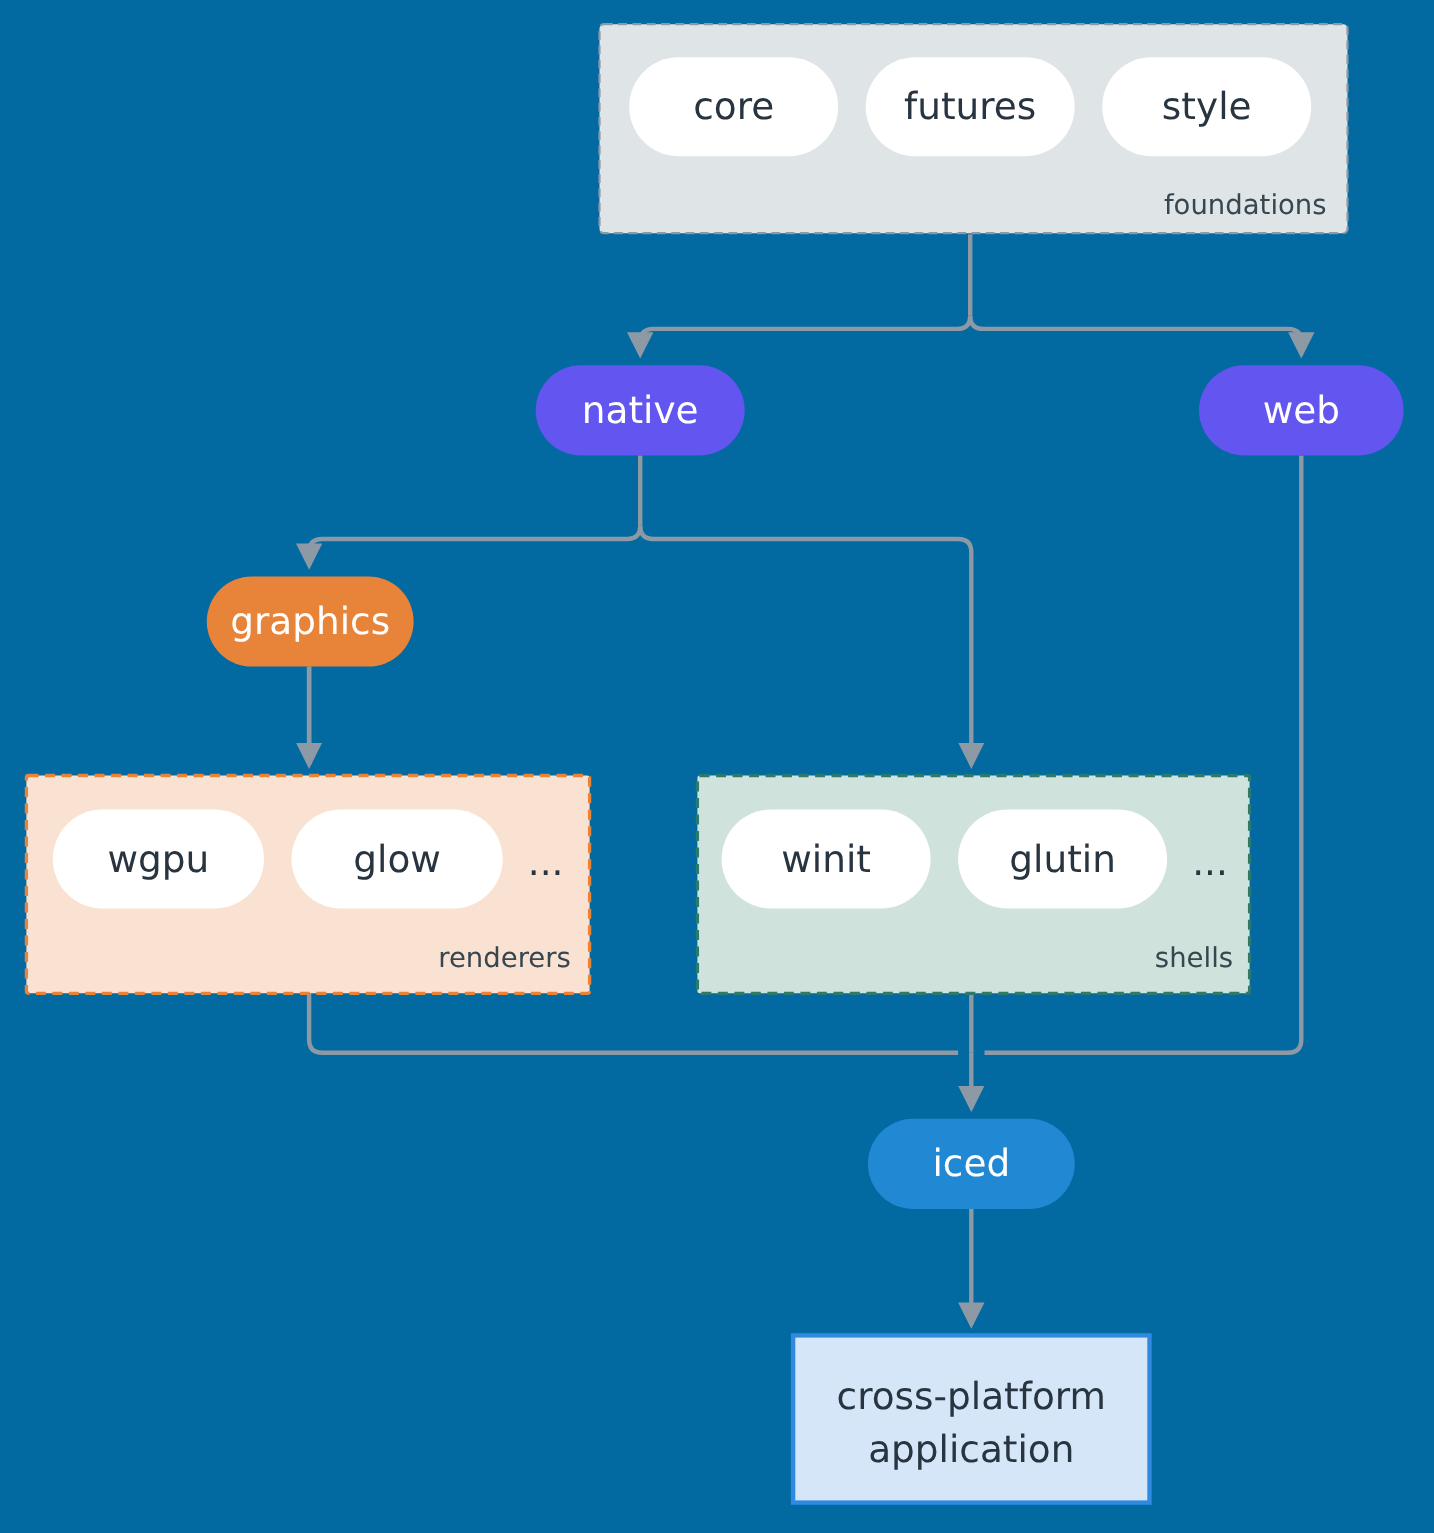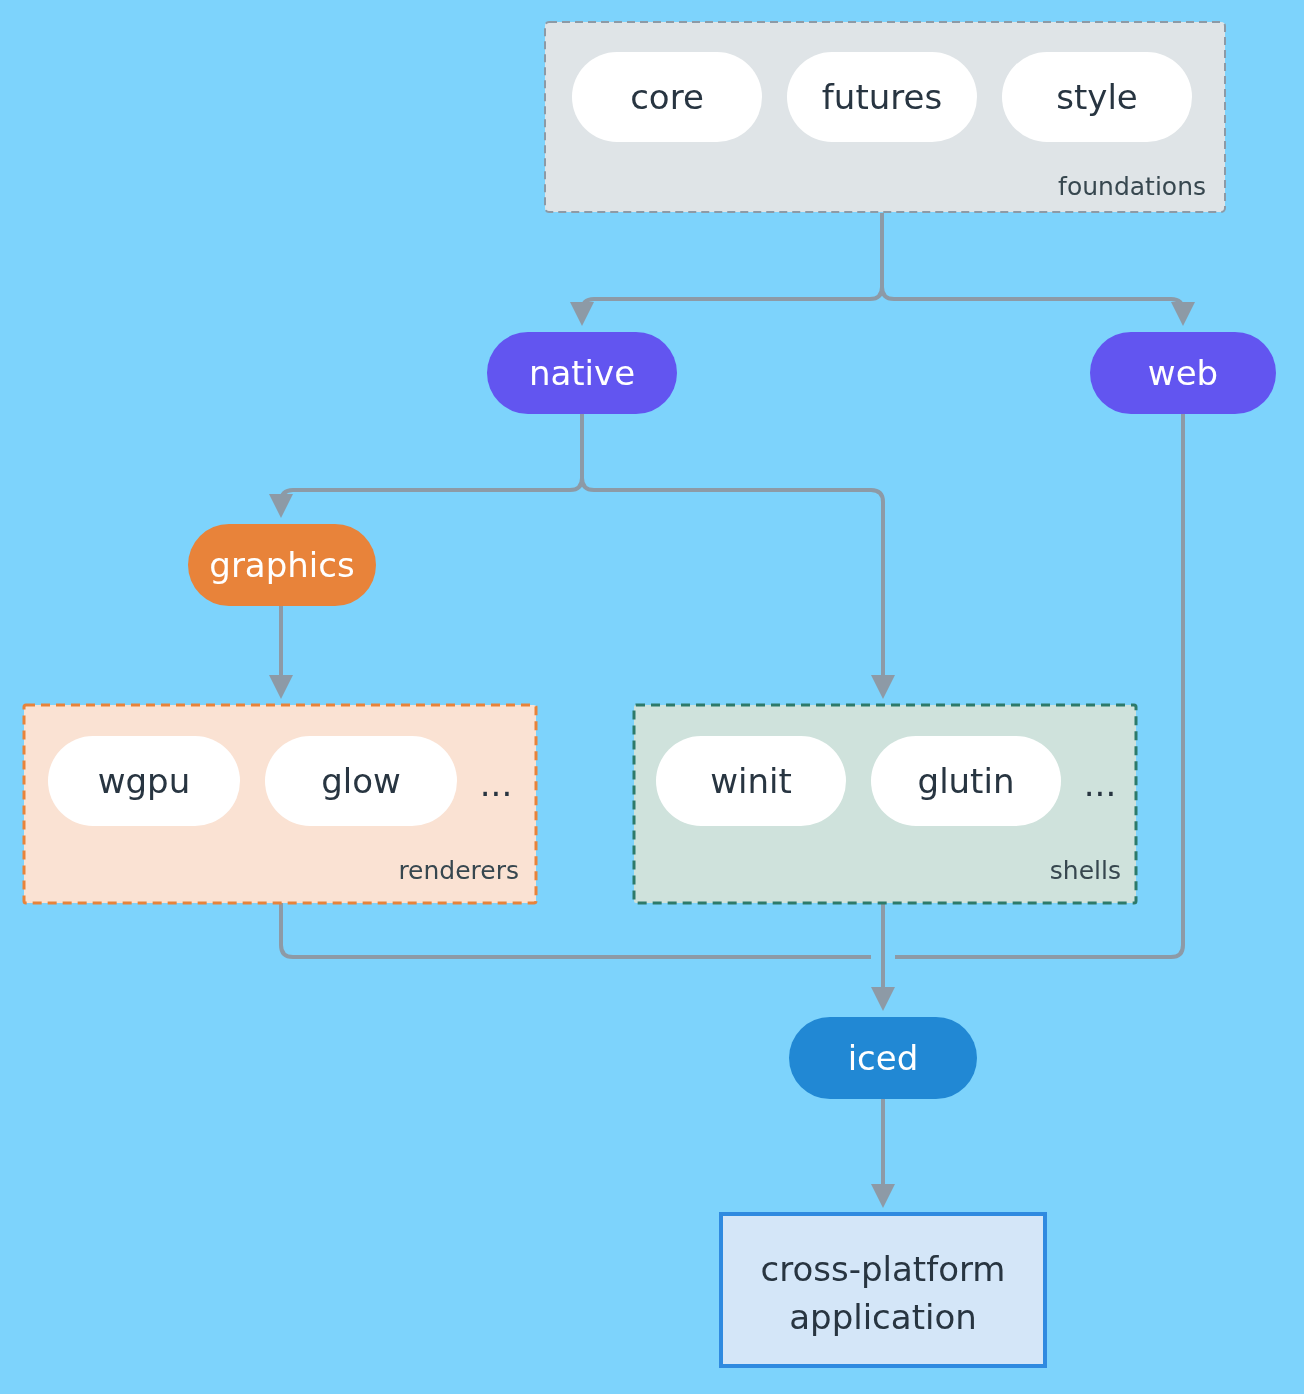--- a/index.html
+++ b/index.html
@@ -10,21 +10,21 @@
   body {
     width: 1304px;
     height: 1394px;
     overflow: hidden;
     font-family: "DejaVu Sans", sans-serif;
   }
   #diagram-root {
     position: relative;
     width: 1304px;
     height: 1394px;
-    background: #7dd3fc;
+    background: #0369a1;
   }
   svg.diagram {
     display: block;
     width: 1304px;
     height: 1394px;
   }
   .node-label {
     font-family: "DejaVu Sans", sans-serif;
     font-size: 34px;
     text-anchor: middle;

